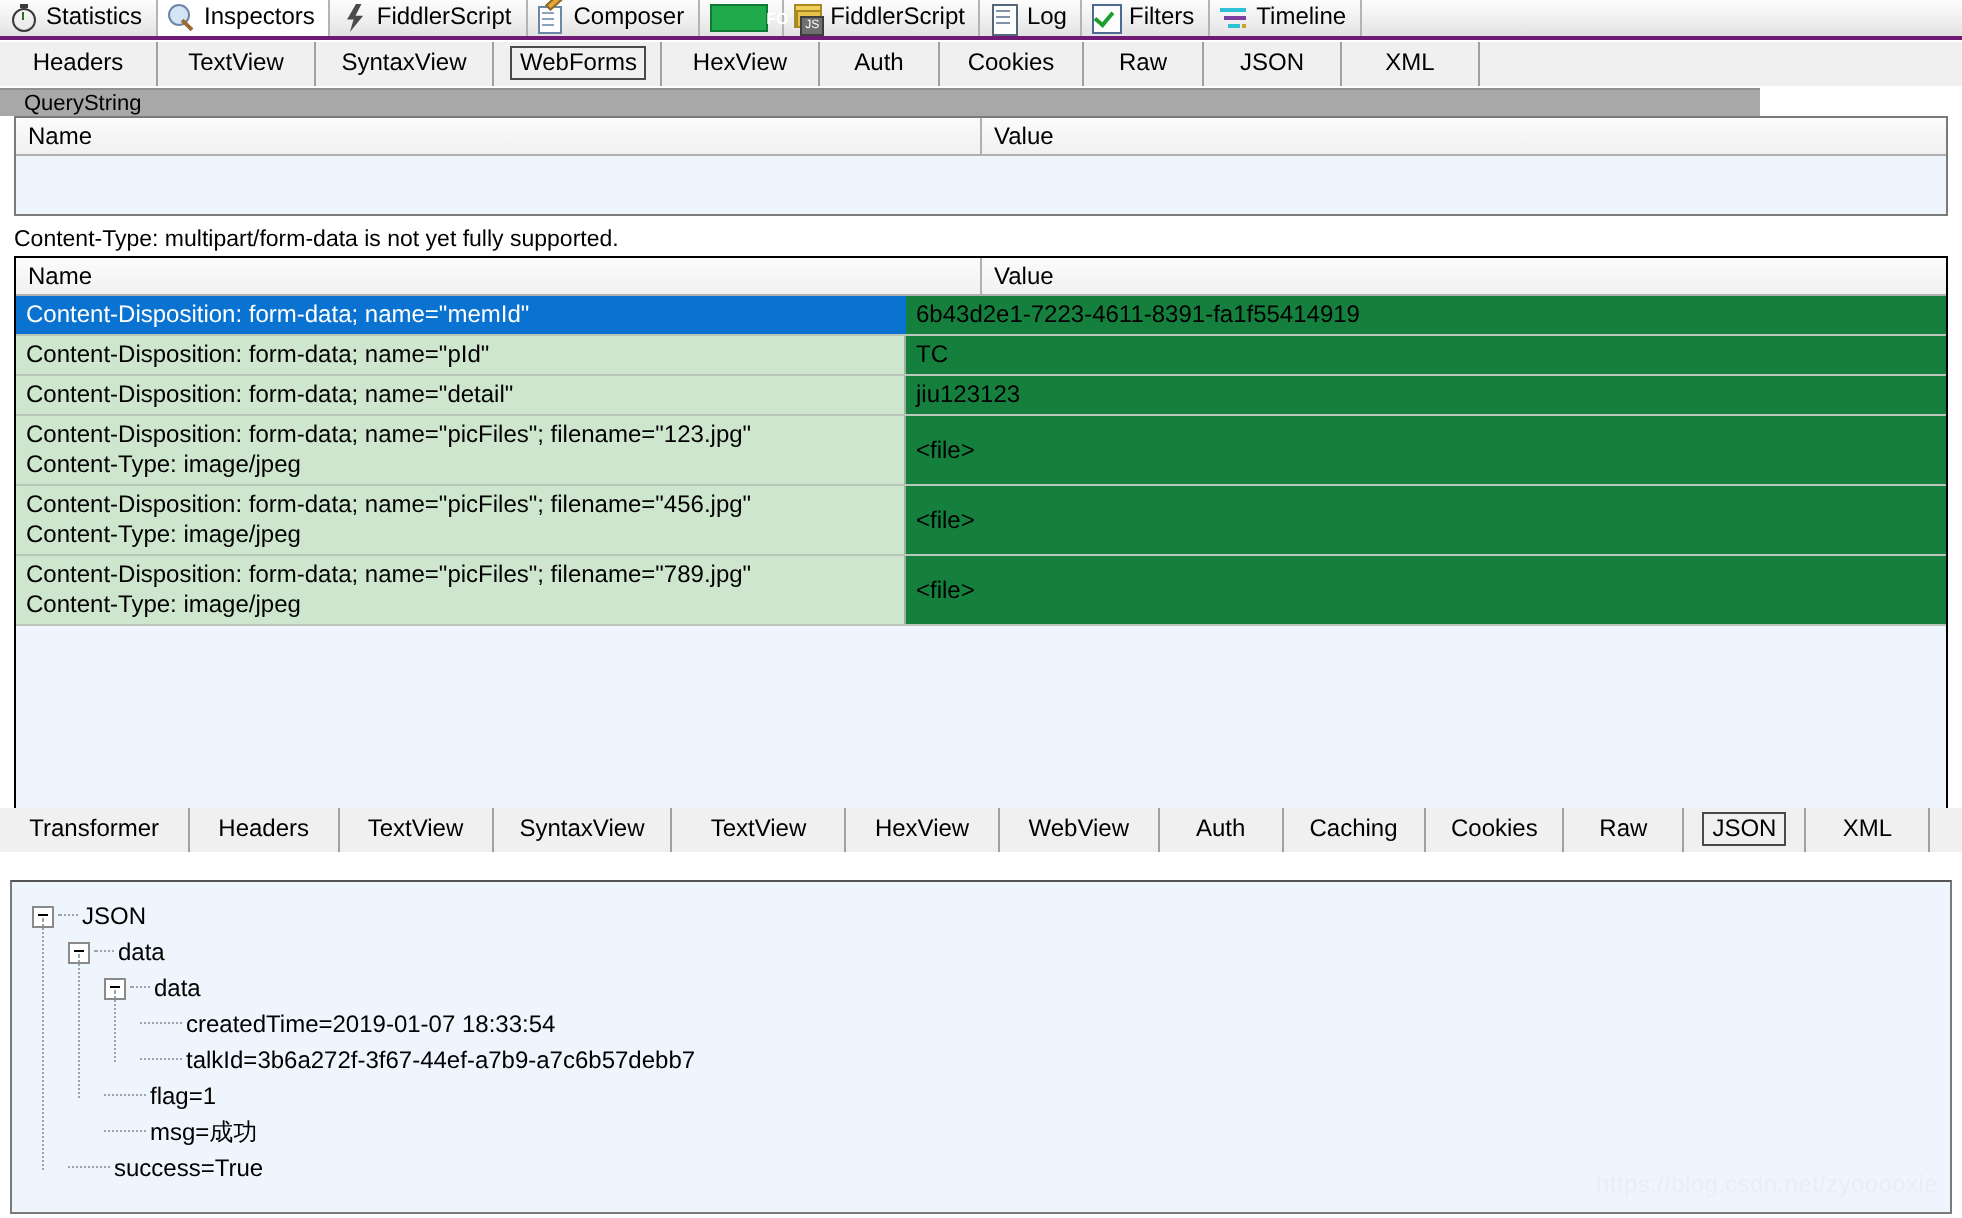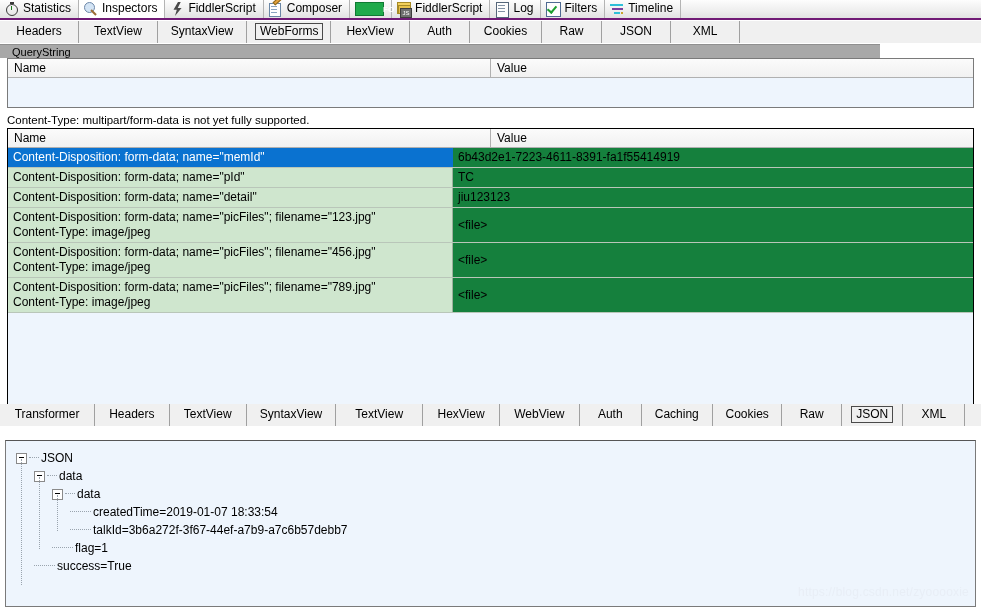--- a/index.html
+++ b/index.html
@@ -502,20 +502,24 @@
         <span>createdTime=2019-01-07 18:33:54</span>
       </div>
       <div class="tnode" style="padding-left: 54px; text-align: center;">
         <span class="dots" style="width: 21px; flex: 0 0 21px;"></span>
         <span>talkId=3b6a272f-3f67-44ef-a7b9-a7c6b57debb7</span>
       </div>
       <div class="tnode" style="padding-left: 36px;">
         <span class="dots" style="width: 21px; flex: 0 0 21px;"></span>
         <span>flag=1</span>
       </div>
+      <div class="tnode" style="padding-left: 36px;">
+        <span class="dots" style="width: 21px; flex: 0 0 21px;"></span>
+        <span>msg=成功</span>
+      </div>
       <div class="tnode" style="padding-left: 18px;">
         <span class="dots" style="width: 21px; flex: 0 0 21px;"></span>
         <span>success=True</span>
       </div>
       <div class="vline" style="left: 15px; top: 18px; height: 126px;"></div>
       <div class="vline" style="left: 33px; top: 36px; height: 72px;"></div>
       <div class="vline" style="left: 51px; top: 54px; height: 36px;"></div>
     </div>
   <div class="watermark">https://blog.csdn.net/zyooooxie</div>
 </div>

